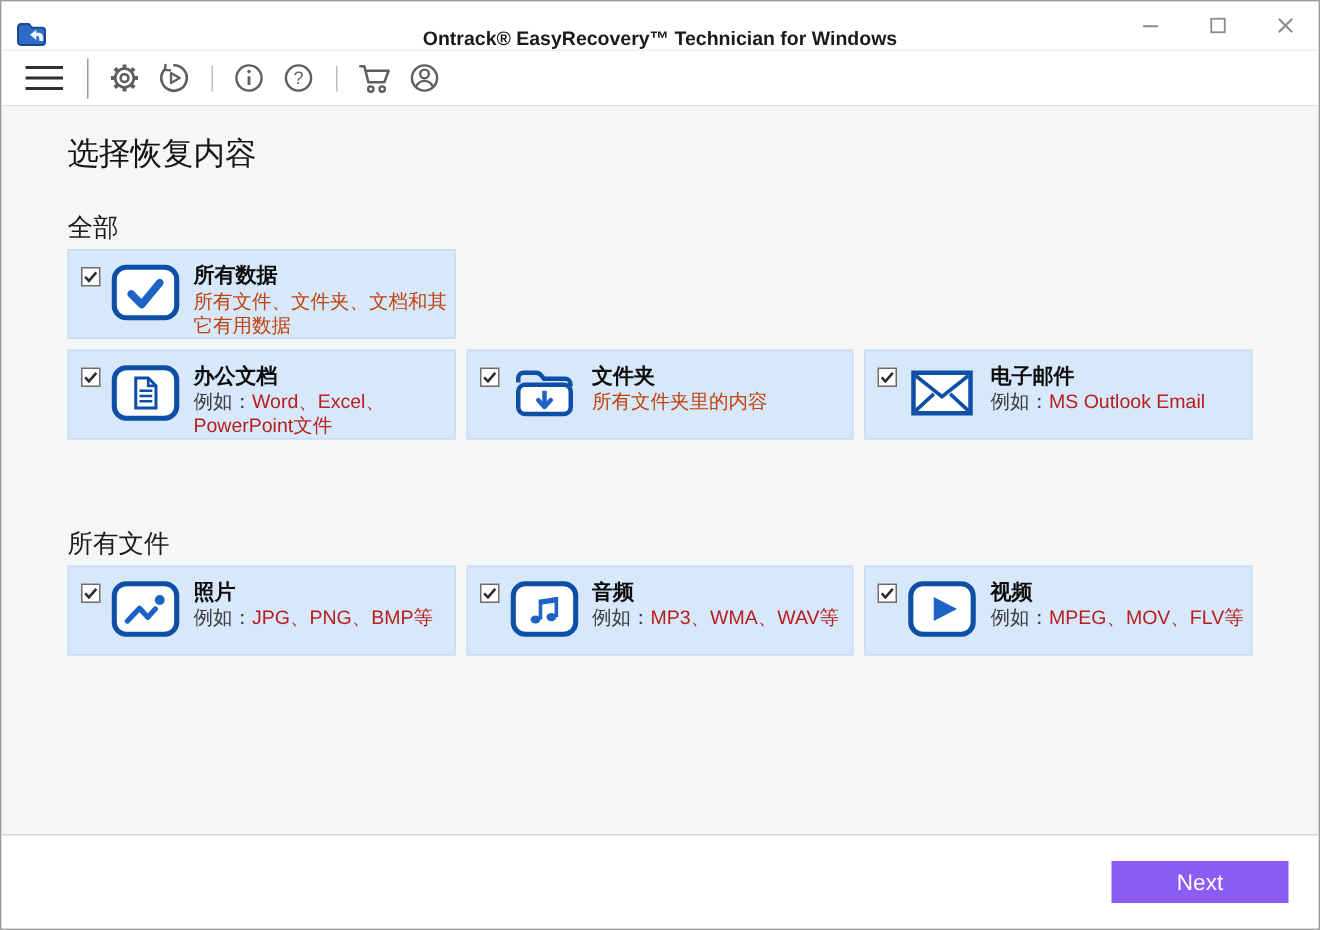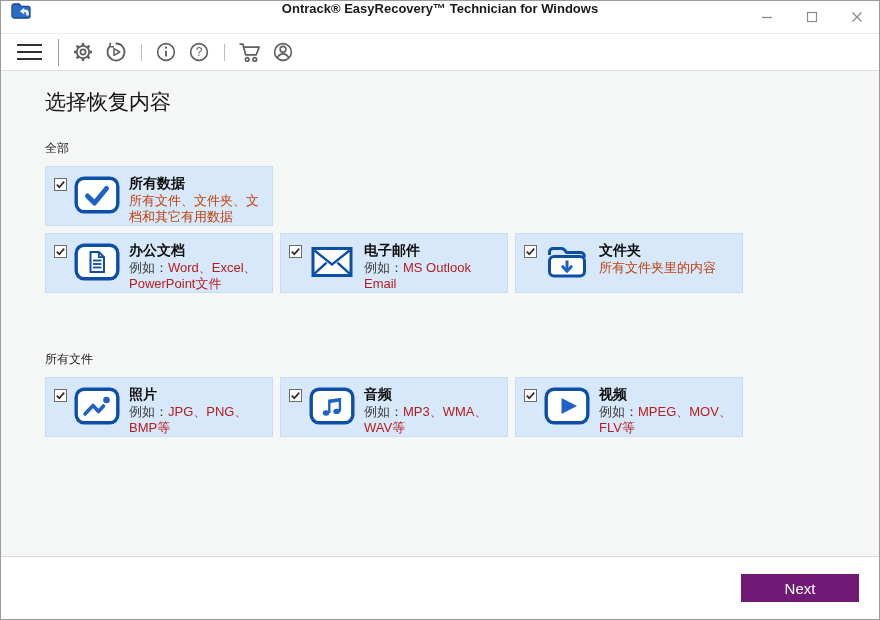--- a/index.html
+++ b/index.html
@@ -2,58 +2,58 @@
 <html><head>
 <meta charset="utf-8">
 <style>
   * { margin:0; padding:0; box-sizing:border-box; }
   body { font-family:"Liberation Sans","DejaVu Sans",sans-serif; background:#fff; }
   .window { width:880px; height:620px; border:1px solid #9b9b9b; background:#fff;
             display:flex; flex-direction:column; overflow:hidden; }
 
   
   .titlebar { height:32px; background:#fff; position:relative;
-              display:flex; align-items:flex-start; flex:none; }
+              display:flex; align-items:flex-end; flex:none; }
   .app-icon { margin-left:10px; width:22px; height:20px; display:flex; align-items:center; }
   .tb-title { position:absolute; left:0; right:0; text-align:center;
               font-size:13px; font-weight:bold; color:#1a1a1a; pointer-events:none; }
   .tb-controls { margin-left:auto; display:flex; height:100%; }
   .tb-btn { width:45px; height:100%; display:flex; align-items:center; justify-content:center; cursor:default; }
 
   
   .toolbar { height:38px; background:#fff; border-top:1px solid #ececec; border-bottom:1px solid #dcdcdc;
              display:flex; align-items:center; padding-left:15px; flex:none; }
   .tool-btn { display:flex; align-items:center; justify-content:center; margin-right:9px; }
   .sep-tall { width:1px; height:27px; background:#9a9a9a; margin:0 12px 0 6px; }
   .sep-short { width:1px; height:17px; background:#bdbdbd; margin:0 12px 0 4px; }
 
   
   .content { background:#f5f6f6; flex:1; padding:0 44px; overflow:hidden; }
   .page-title { padding-top:17px; text-align:left; font-size:21px; color:#141414; height:45px; }
-  .section-label { font-size:12px; color:#1b1b1b; height:19px; }
+  .section-label { font-size:17px; color:#1b1b1b; height:19px; }
   .lbl-1 { margin-top:24px; }
   .lbl-2 { margin-top:54px; }
   .lbl-3 { margin-top:58px; }
   .card-row { display:flex; gap:7px; margin-top:7px; }
 
-  .card { width:228px; height:60px; background:#d6e8fa; border:1px solid #c7ddf4;
+  .card { width:259px; height:60px; background:#d6e8fa; border:1px solid #c7ddf4;
           display:flex; align-items:flex-start; padding:8px 2px 6px 8px; cursor:pointer; }
   .checkbox { width:13px; height:13px; flex:none; margin:3px 7px 0 0; background:#fdfdfd;
               border:1px solid #6b6b6b; display:flex; align-items:center; justify-content:center; }
   .card-icon { flex:none; margin:1px 9px 0 0; }
   .card-text { flex:1; min-width:0; }
   .card-title { font-size:14px; font-weight:bold; color:#0d0d0d; line-height:1.2; margin-bottom:1px; }
   .card-desc { font-size:13px; color:#3d3d3d; line-height:1.27; }
   .val-muted { color:#b91c1c; }
   .val-dark { color:#c2410c; }
 
   
   .footer { height:63px; background:#fff; border-top:1px solid #d8d8d8; flex:none;
             display:flex; align-items:center; justify-content:flex-end; padding-right:20px; }
-  .next-btn { width:118px; height:28px; background:#701a75; color:#fff; border:none;
+  .next-btn { width:118px; height:28px; background:#8b5cf6; color:#fff; border:none;
               font-size:15px; font-family:inherit; cursor:pointer; }
 </style>
 </head>
 <body>
 
 <div class="window">
 
   <div class="titlebar">
     <span class="app-icon">
       <svg width="20" height="18" viewBox="0 0 20 18">
@@ -193,50 +193,50 @@
       </div>
 
       <div class="card">
         <span class="checkbox">
           <svg width="11" height="11" viewBox="0 0 11 11">
               <path d="M1.8 5.6 L4.3 8.2 L9.2 2.6" fill="none" stroke="#2b2b2b" stroke-width="1.7"></path>
             </svg>
         </span>
         <span class="card-icon">
           <svg width="46" height="38" viewBox="0 0 46 38">
-            <rect x="4" y="5.5" width="38" height="27" fill="#fff" stroke="#0d4ea6" stroke-width="3"></rect>
-            <path d="M5.5 7.5 L23 21.5 L40.5 7.5" fill="none" stroke="#0d4ea6" stroke-width="2.4"></path>
-            <path d="M5.5 30.7 L17.6 19.6 M40.5 30.7 L28.4 19.6" fill="none" stroke="#0d4ea6" stroke-width="2.4"></path>
-          </svg>
-        </span>
-        <span class="card-text">
-          <div class="card-title">电子邮件</div>
-          <div class="card-desc"><span>例如：</span><span class="val-muted">MS Outlook Email</span></div>
-        </span>
-      </div>
-
-      <div class="card">
-        <span class="checkbox">
-          <svg width="11" height="11" viewBox="0 0 11 11">
-              <path d="M1.8 5.6 L4.3 8.2 L9.2 2.6" fill="none" stroke="#2b2b2b" stroke-width="1.7"></path>
-            </svg>
-        </span>
-        <span class="card-icon">
-          <svg width="46" height="38" viewBox="0 0 46 38">
             <path d="M5.5 12 V9 a3.5 3.5 0 0 1 3.5-3.5 h8.3 c1.7 0 2.7 .7 3.5 1.7 l1.9 2.3 h14 a3.6 3.6 0 0 1 3.6 3.6 v1.5" fill="none" stroke="#0d4ea6" stroke-width="3"></path>
             <rect x="5.5" y="13.5" width="35" height="19.5" rx="4.5" fill="#fff" stroke="#0d4ea6" stroke-width="3"></rect>
             <line x1="23" y1="17.5" x2="23" y2="27" stroke="#1d63c6" stroke-width="3"></line>
             <path d="M18.8 23.7 L23 28.3 L27.2 23.7" fill="none" stroke="#1d63c6" stroke-width="3" stroke-linejoin="round" stroke-linecap="round"></path>
           </svg>
         </span>
         <span class="card-text">
           <div class="card-title">文件夹</div>
           <div class="card-desc"><span class="val-dark">所有文件夹里的内容</span></div>
         </span>
       </div>
+
+      <div class="card">
+        <span class="checkbox">
+          <svg width="11" height="11" viewBox="0 0 11 11">
+              <path d="M1.8 5.6 L4.3 8.2 L9.2 2.6" fill="none" stroke="#2b2b2b" stroke-width="1.7"></path>
+            </svg>
+        </span>
+        <span class="card-icon">
+          <svg width="46" height="38" viewBox="0 0 46 38">
+            <rect x="4" y="5.5" width="38" height="27" fill="#fff" stroke="#0d4ea6" stroke-width="3"></rect>
+            <path d="M5.5 7.5 L23 21.5 L40.5 7.5" fill="none" stroke="#0d4ea6" stroke-width="2.4"></path>
+            <path d="M5.5 30.7 L17.6 19.6 M40.5 30.7 L28.4 19.6" fill="none" stroke="#0d4ea6" stroke-width="2.4"></path>
+          </svg>
+        </span>
+        <span class="card-text">
+          <div class="card-title">电子邮件</div>
+          <div class="card-desc"><span>例如：</span><span class="val-muted">MS Outlook Email</span></div>
+        </span>
+      </div>
     </div>
 
     <div class="section-label lbl-3">所有文件</div>
     <div class="card-row">
 
       <div class="card">
         <span class="checkbox">
           <svg width="11" height="11" viewBox="0 0 11 11">
               <path d="M1.8 5.6 L4.3 8.2 L9.2 2.6" fill="none" stroke="#2b2b2b" stroke-width="1.7"></path>
             </svg>

